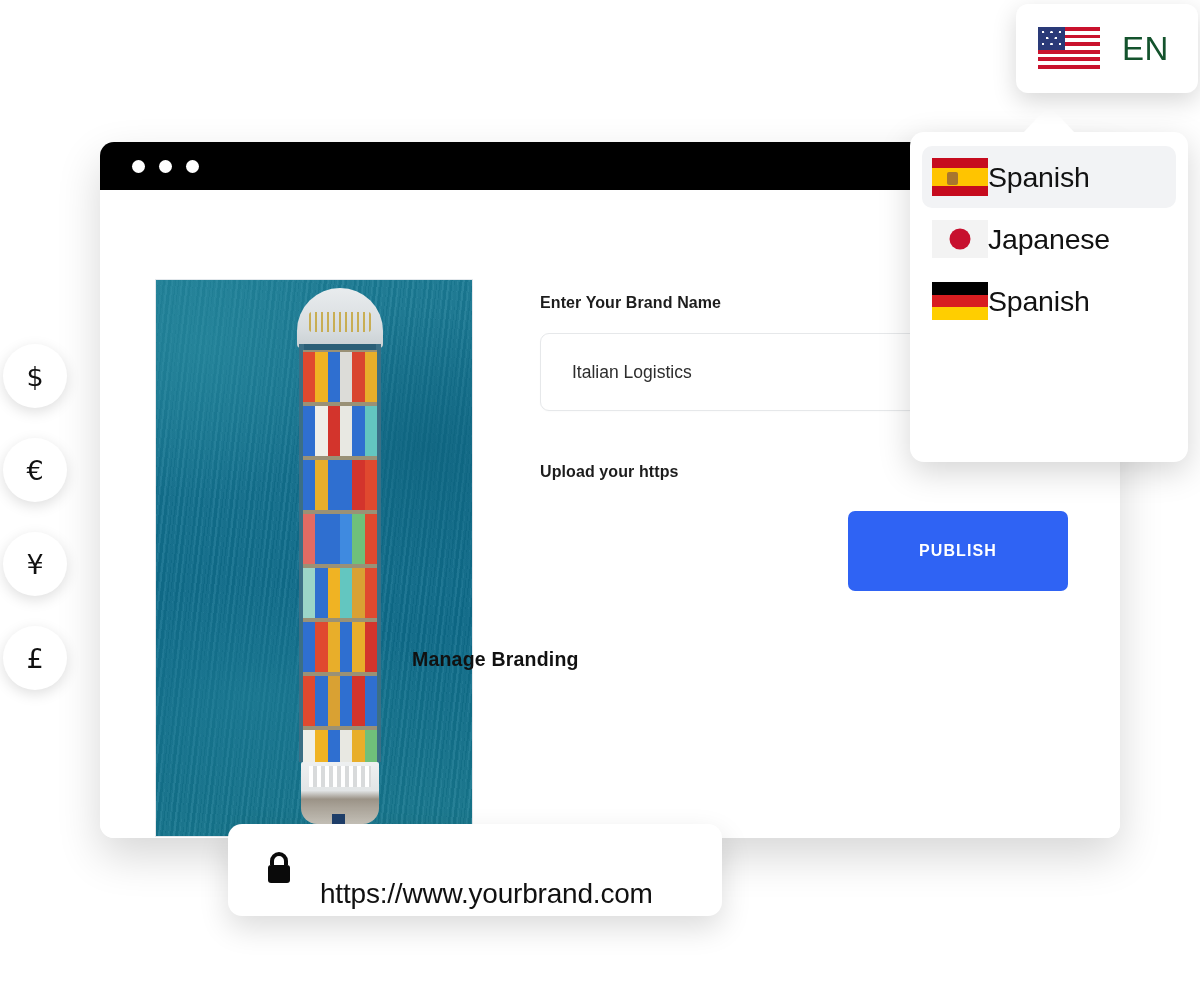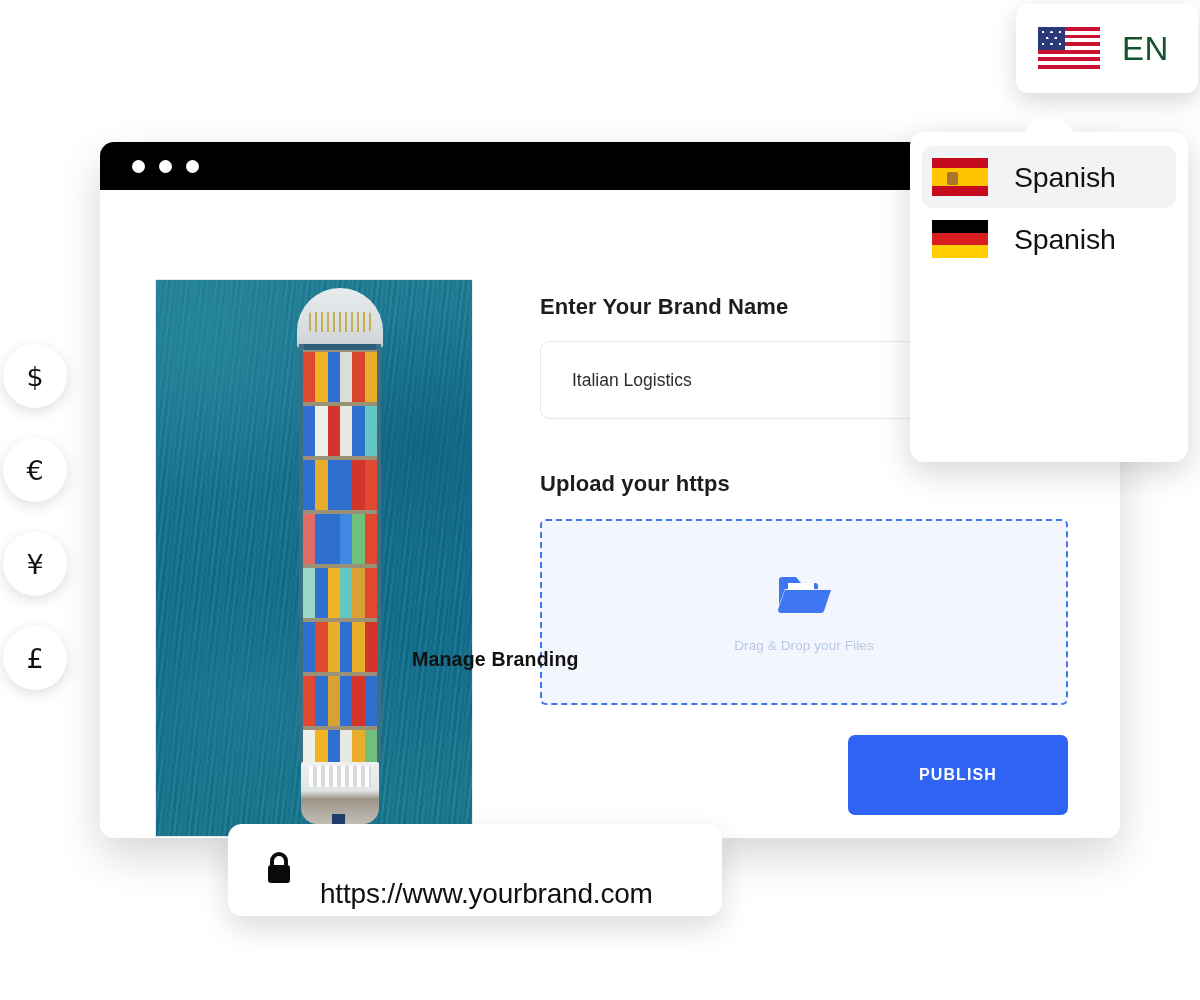--- a/index.html
+++ b/index.html
@@ -131,21 +131,21 @@
   }
 
   
   #form-col {
     position: absolute;
     left: 440px;
     top: 104px;
     width: 530px;
   }
   .field-label {
-    font-size: 22px;
+    font-size: 16px;
     font-weight: 600;
     color: #1d1d1d;
     letter-spacing: .1px;
   }
   #brand-input {
     margin-top: 21px;
     width: 528px;
     height: 78px;
     border: 1px solid #e6e8ea;
     border-radius: 9px;
@@ -296,21 +296,20 @@
     top: 105px;
     width: 0; height: 0;
     border-left: 26px solid transparent;
     border-right: 26px solid transparent;
     border-bottom: 28px solid #ffffff;
     z-index: 26;
   }
   .lang-item {
     display: flex;
     align-items: center;
-    gap: 26px;
     height: 62px;
     padding: 0 10px;
     border-radius: 10px;
   }
   .lang-item.selected { background: #f2f3f5; }
   .lang-name {
     font-size: 28.5px;
     color: #121212;
     letter-spacing: -.2px;
   }
@@ -456,30 +455,20 @@
     </div>
 
     <div id="form-col">
 
       <div class="field-label">Enter Your Brand Name</div>
 
       <div id="brand-input" title="Enter Your Brand Name">Italian Logistics</div>
 
       <div class="field-label" id="upload-label">Upload your https</div>
 
-      <div id="dropzone">
-        <span>
-          <svg width="56" height="44" viewBox="0 0 56 44" aria-hidden="true">
-            <path d="M3 8a3 3 0 0 1 3-3h14l5 6h14a3 3 0 0 1 3 3v3H9L3 33z" fill="#3f76f2"></path>
-            <path d="M9 18h46l-7 21a3 3 0 0 1-2.8 2H5a3 3 0 0 1-2.8-4z" fill="#3f76f2"></path>
-            <rect x="12" y="11" width="26" height="7" fill="#ffffff"></rect>
-          </svg>
-        </span>
-        <span id="dropzone-text">Drag &amp; Drop your Files</span>
-      </div>
 
       <button id="publish-btn">PUBLISH</button>
     </div>
 
   </div>
 </div>
 
 <div id="manage-branding">Manage Branding</div>
 
 <div id="url-pill">
@@ -514,19 +503,23 @@
 
 <div id="dropdown-arrow"></div>
 <div id="lang-dropdown">
 
   <div class="lang-item selected">
     <span class="flag flag-es"></span>
     <span class="lang-name">Spanish</span>
   </div>
 
 
+  <div class="lang-item">
+    <span class="flag flag-jp"></span>
+    <span class="lang-name">Japanese</span>
+  </div>
 
   <div class="lang-item">
     <span class="flag flag-de"></span>
     <span class="lang-name">Spanish</span>
   </div>
 
 </div>
 
 </body></html>

